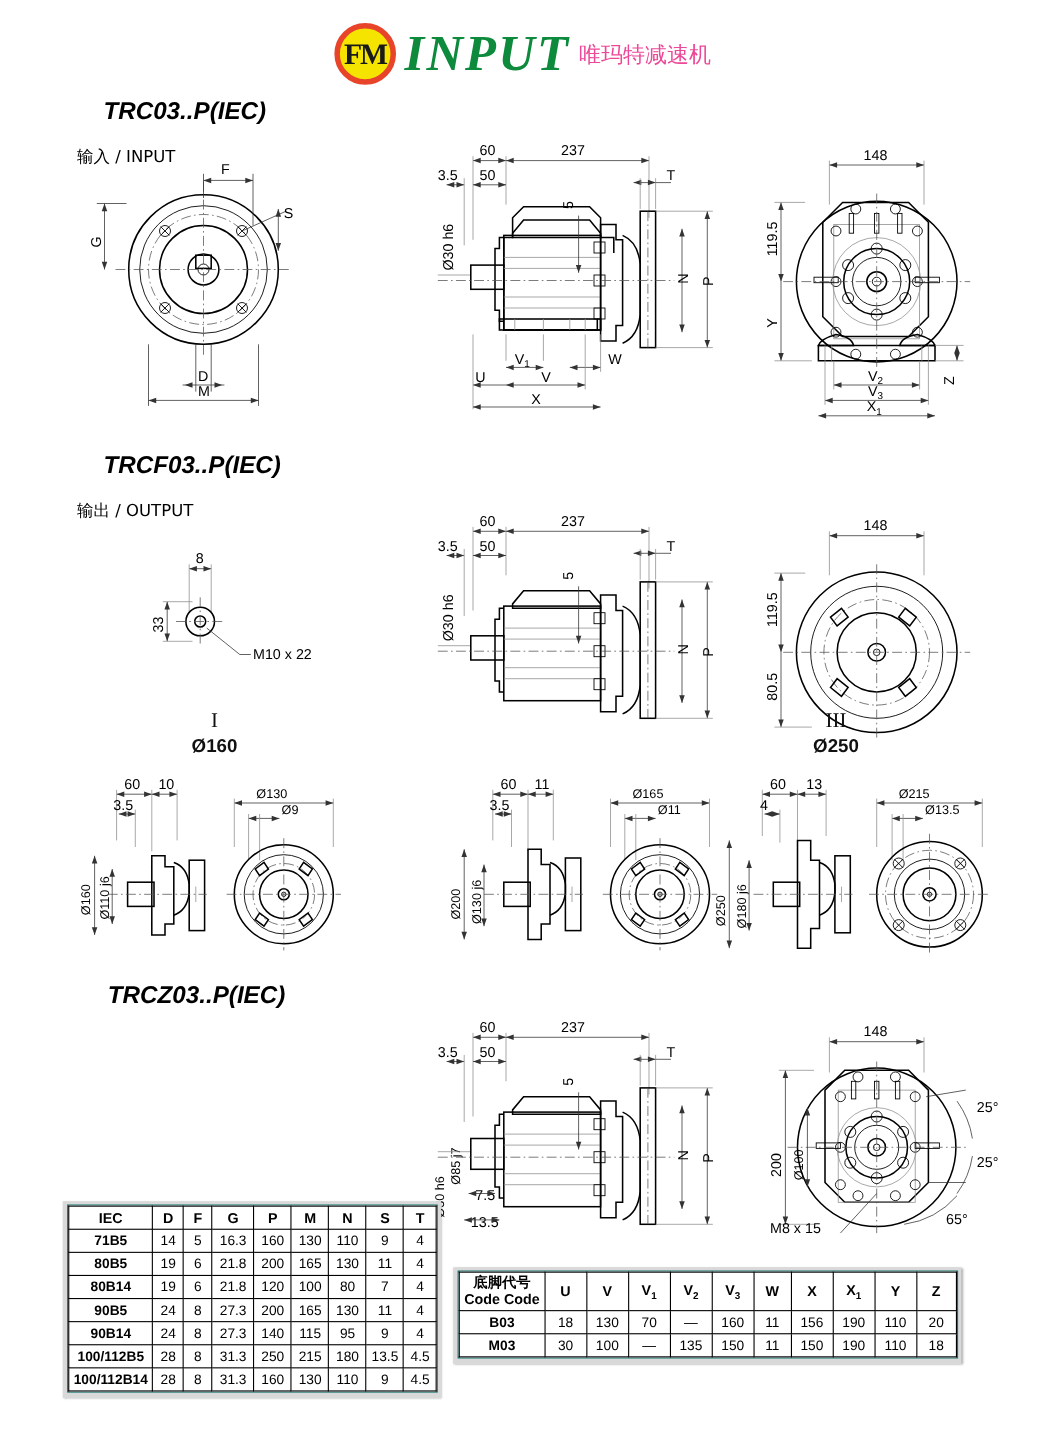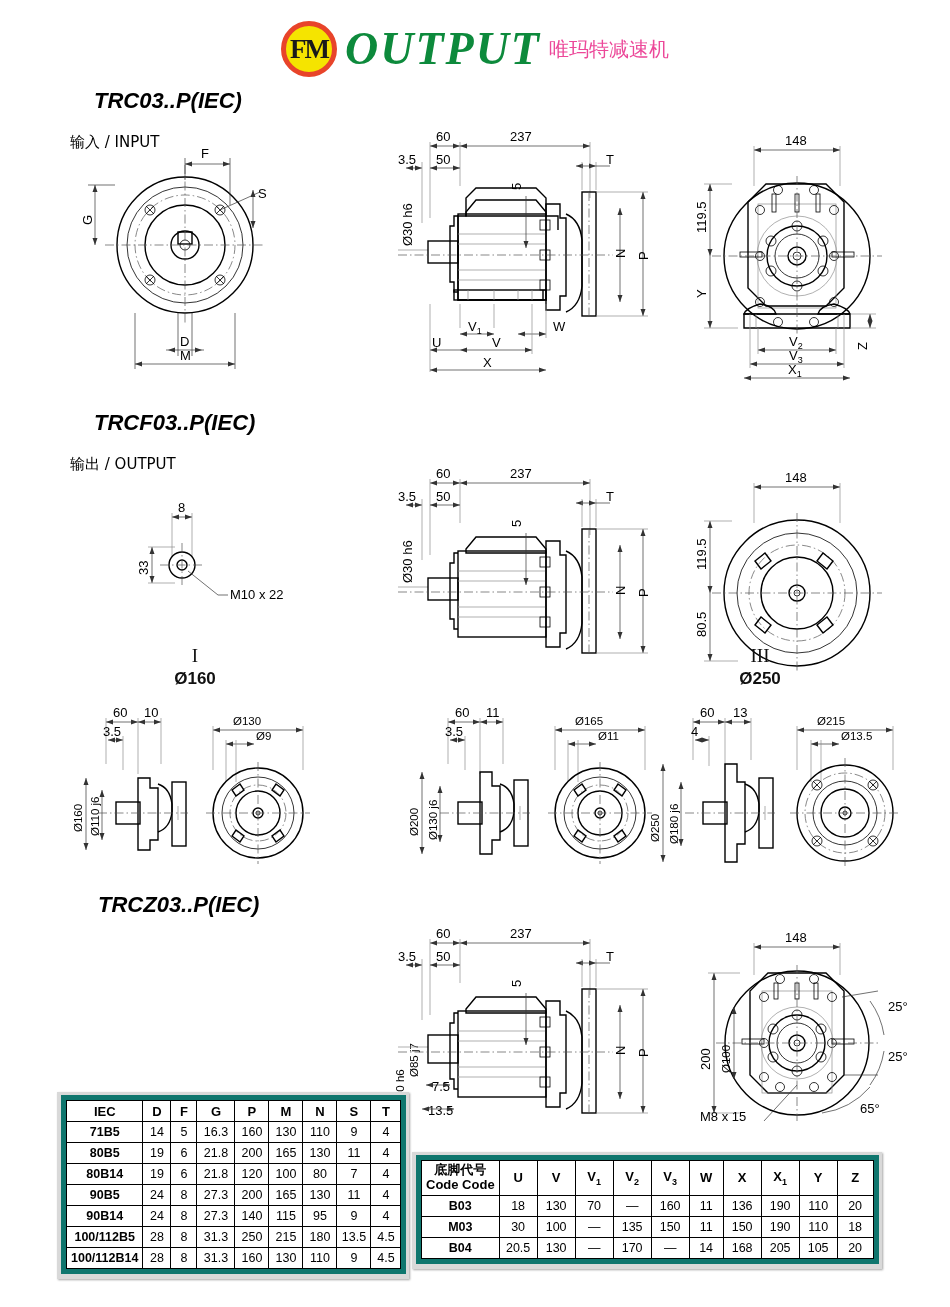--- a/index.html
+++ b/index.html
@@ -54,35 +54,35 @@
   table.spec { border-collapse:collapse; background:#fff; }
   table.spec td, table.spec th {
       border:1px solid #000; text-align:center; font-size:12.5px;
       font-family:"Liberation Sans", sans-serif; color:#000;
       padding:2px 4px; height:21px; white-space:nowrap;
   }
   table.spec th { font-weight:bold; font-size:13px; }
   table.spec td.rowhead { font-weight:bold; }
   .tbl-wrap { position:absolute; padding:3px 3px 5px 4px; background:#d9d9d9;
               box-shadow:1px 1px 2px rgba(0,0,0,.35); }
-  .tbl-inner { background:#4d7c0f; border:5px solid #0f766e; }
+  .tbl-inner { background:#4d7c0f; border:1px solid #0f766e; }
   .cn-head { font-size:9.5px; font-family:"DejaVu Sans", sans-serif; line-height:1.15;
              font-weight:normal; }
   sub { font-size:9px; }
 </style>
 </head>
 <body>
 
 <div class="page">
 
   <div class="logo-band">
     <div class="logo-mark">
       <span>FM</span>
     </div>
-    <div class="logo-word">OUTPUT</div>
+    <div class="logo-word">INPUT</div>
     <div class="logo-cn">唯玛特减速机</div>
   </div>
 
   <div class="sec-title" style="left:78px; top:88px;">TRC03..P(IEC)</div>
   <div class="sub-label" style="left:70px; top:133px;">输入 / INPUT</div>
 
   <div class="dwg" style="left:70px; top:150px;">
     <svg width="280" height="215">
 
       <circle cx="115" cy="95" r="68" class="ln" fill="#fff"></circle>
@@ -910,49 +910,36 @@
         </thead>
         <tbody>
           <tr>
             <td class="rowhead">B03</td>
             <td>18</td>
             <td>130</td>
             <td>70</td>
             <td>—</td>
             <td>160</td>
             <td>11</td>
-            <td>136</td>
+            <td>156</td>
             <td>190</td>
             <td>110</td>
             <td>20</td>
           </tr>
           <tr>
             <td class="rowhead">M03</td>
             <td>30</td>
             <td>100</td>
             <td>—</td>
             <td>135</td>
             <td>150</td>
             <td>11</td>
             <td>150</td>
             <td>190</td>
             <td>110</td>
             <td>18</td>
           </tr>
-          <tr>
-            <td class="rowhead">B04</td>
-            <td>20.5</td>
-            <td>130</td>
-            <td>—</td>
-            <td>170</td>
-            <td>—</td>
-            <td>14</td>
-            <td>168</td>
-            <td>205</td>
-            <td>105</td>
-            <td>20</td>
-          </tr>
         </tbody>
       </table>
     </div>
   </div>
 
 </div>
 
 </body></html>

